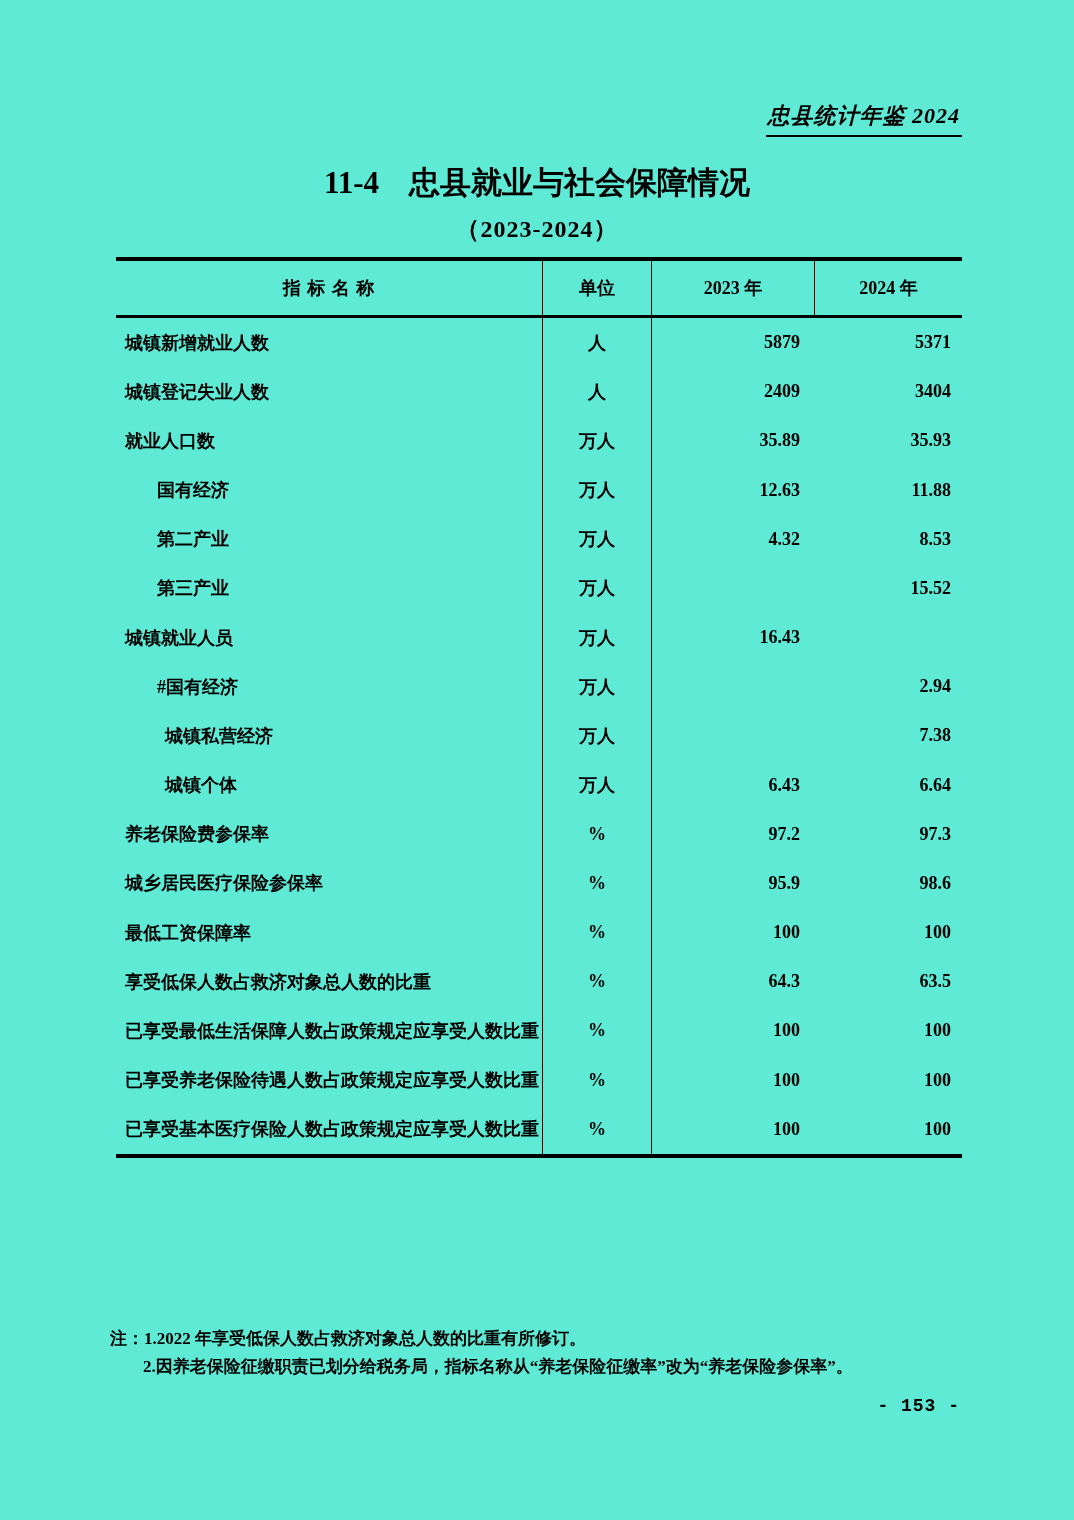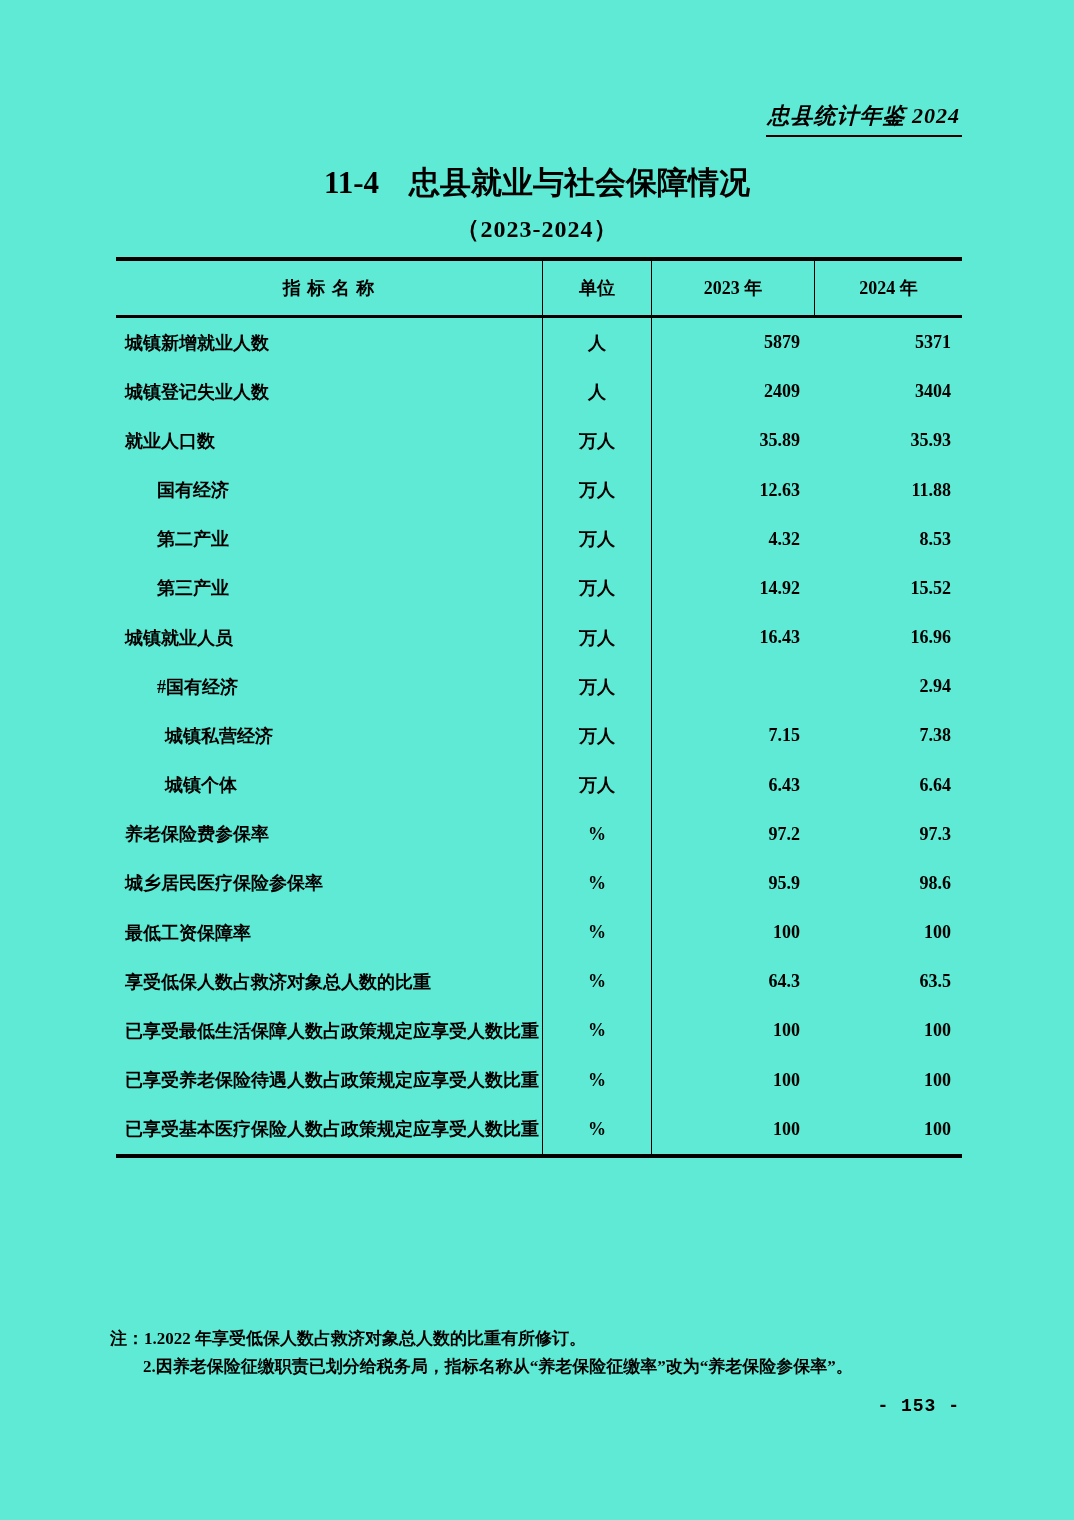--- a/index.html
+++ b/index.html
@@ -162,38 +162,35 @@
         </div>
         <div class="row">
           <div class="cell c-ind indent-1">第二产业</div>
           <div class="cell c-unit">万人</div>
           <div class="cell c-y2023">4.32</div>
           <div class="cell c-y2024">8.53</div>
         </div>
         <div class="row">
           <div class="cell c-ind indent-1">第三产业</div>
           <div class="cell c-unit">万人</div>
-          <div class="cell c-y2023">14.92</div>
           <div class="cell c-y2024">15.52</div>
         </div>
         <div class="row">
           <div class="cell c-ind indent-0">城镇就业人员</div>
           <div class="cell c-unit">万人</div>
           <div class="cell c-y2023">16.43</div>
-          <div class="cell c-y2024">16.96</div>
         </div>
         <div class="row">
           <div class="cell c-ind indent-1">#国有经济</div>
           <div class="cell c-unit">万人</div>
           <div class="cell c-y2024">2.94</div>
         </div>
         <div class="row">
           <div class="cell c-ind indent-2">城镇私营经济</div>
           <div class="cell c-unit">万人</div>
-          <div class="cell c-y2023">7.15</div>
           <div class="cell c-y2024">7.38</div>
         </div>
         <div class="row">
           <div class="cell c-ind indent-2">城镇个体</div>
           <div class="cell c-unit">万人</div>
           <div class="cell c-y2023">6.43</div>
           <div class="cell c-y2024">6.64</div>
         </div>
         <div class="row">
           <div class="cell c-ind indent-0">养老保险费参保率</div>

